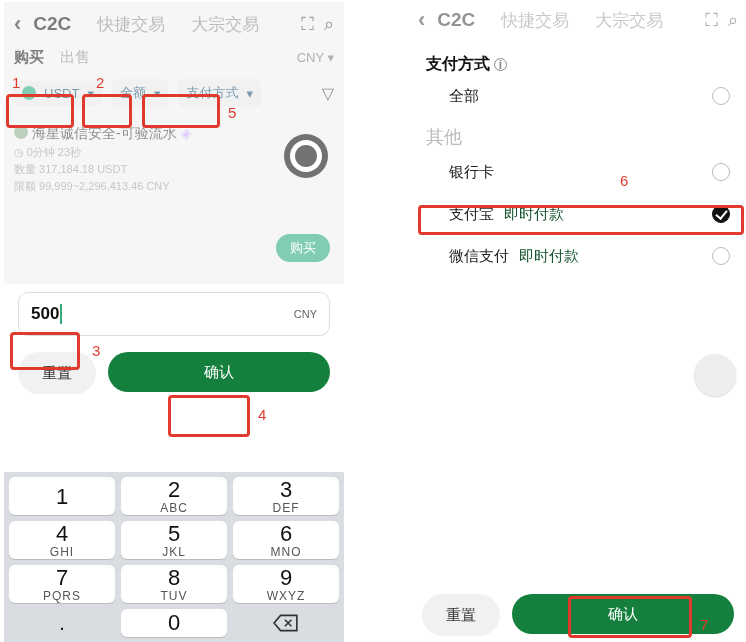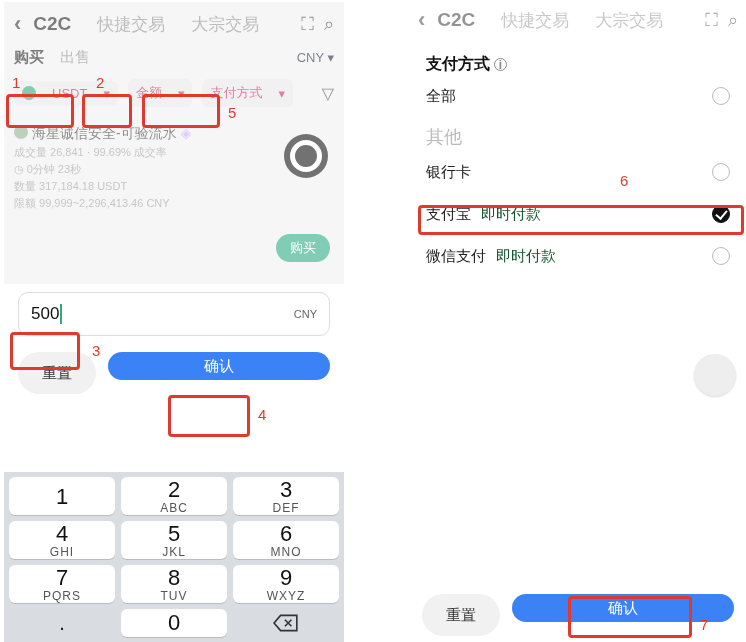--- a/index.html
+++ b/index.html
@@ -34,65 +34,65 @@
     align-items: center;
     height: 36px;
     gap: 12px;
   }
   .back-ic { font-size: 22px; font-weight: 600; color: #222; }
   .nav-tabs { display: flex; gap: 26px; font-size: 17px; color: #888; align-items: baseline; }
   .nav-tabs .active { color: #111; font-weight: 700; font-size: 19px; }
   .nav-right { margin-left: auto; display: flex; gap: 10px; color:#333; font-size:18px; }
   .subtabs { display: flex; gap: 16px; font-size: 15px; color:#888; margin-top:6px; align-items:center;}
   .subtabs .on { color:#111; font-weight:600; }
-  .cny-pill { margin-left:auto; font-size:13px; color:#0f172a;text-align:right; }
+  .cny-pill { margin-left:auto; font-size:13px; color:#737373;text-align:right; }
   .filters { display:flex; gap:10px; margin-top:12px; align-items:center; }
   .fchip {
-    display:flex; align-items:center; gap:16px;
+    display:flex; align-items:center; gap:8px;
     background:#e6e6e6; border-radius:6px; padding:5px 8px;
-    font-size:13px; color:#be185d;
+    font-size:13px; color:#0c4a6e;
   }
   .usdt-dot{width:14px;height:14px;border-radius:50%;background:#1aa37a;display:inline-block;}
   .funnel{ margin-left:auto; font-size:16px; color:#333;}
   .merchant { margin-top:18px; font-size:13px; color:#555; }
   .merchant .title{ color:#333; font-size:14px; display:flex; align-items:flex-start; gap:4px;}
   .merchant .dot{width:14px;height:14px;border-radius:50%;background:#8a8; display:inline-block;}
   .merchant .small{ font-size:11px; color:#999; margin-top:2px;}
   .price{ font-size:22px; color:#222; margin-top:4px; font-weight:600;}
   .buy-pill{ position:absolute; right:14px; bottom:22px; background:#1aa37a; color:#fff; font-size:13px; padding:5px 14px; border-radius:14px;}
   .ring{ position:absolute; right:16px; top:132px; width:44px;height:44px;border-radius:50%; background:#000; }
   .ring::after{content:"";position:absolute;inset:6px;border:5px solid #fff;border-radius:50%;}
 
   .sheet {
     position:absolute; left:0; right:0; top:282px; bottom:0;
     background:#fff; border-radius:14px 14px 0 0;
   }
   .sheet-head{ display:flex; align-items:center; justify-content:center; height:44px; position:relative;}
   .sheet-title{ font-size:17px; font-weight:600; color:#111;}
   .sheet-close{ position:absolute; right:14px; font-size:20px; color:#555;}
   .amount-row{ margin:8px 14px; border:1px solid #ddd; border-radius:10px; height:44px; display:flex; align-items:center; padding:0 12px; }
-  .amount-val{ font-size:17px; color:#111; font-weight:400; }
+  .amount-val{ font-size:17px; color:#111; font-weight:700; }
   .amount-cursor{ display:inline-block; width:2px; height:20px; background:#3a7; margin-left:1px;}
   .amount-unit{ margin-left:auto; font-size:11px; color:#666;}
   .btn-row{ display:flex; gap:12px; margin:16px 14px 0 14px; }
   .btn-reset{ width:78px; height:42px; border-radius:22px; background:#f1f1f1; color:#333; font-size:15px; display:flex;align-items:center;justify-content:center;}
-  .btn-confirm{ flex:1; height:28px; border-radius:22px; background:#3b82f6; color:#fff; font-size:15px; display:flex;align-items:center;justify-content:center;}
+  .btn-confirm{ flex:1; height:40px; border-radius:22px; background:#15803d; color:#fff; font-size:15px; display:flex;align-items:center;justify-content:center;}
   .keypad{ position:absolute; left:0; right:0; bottom:0; top:188px; background:#d9dce1; padding:5px; display:grid; grid-template-columns:1fr 1fr 1fr; grid-auto-rows:1fr; gap:6px;}
   .key{ background:#fff; border-radius:6px; display:flex; flex-direction:column; align-items:center; justify-content:center; font-size:22px; color:#111; box-shadow:0 1px 0 #bbb;}
   .key .sub{ font-size:12px; letter-spacing:1px; color:#555; margin-top:-2px;}
   .key.fn{ background:transparent; box-shadow:none; font-size:20px;}
   .key.fn svg{width:26px;height:20px;}
 
   
   .right-top{ height:40px; position:relative; background:#fff; opacity:0.45; }
   .right-top .navbar{ padding:0 10px; }
   .pm-sheet{ position:absolute; left:0; right:0; top:40px; bottom:0; background:#fff; border-radius:16px 16px 0 0; padding:12px 18px 0 18px;}
   .pm-head{ font-size:16px; font-weight:600; color:#111; display:flex; align-items:center; gap:4px;}
   .info-ic{ font-size:12px; border:1px solid #888; color:#888; width:13px;height:13px;border-radius:50%; display:inline-flex; align-items:center; justify-content:center;}
-  .opt{ display:flex; align-items:center; height:42px; font-size:15px; color:#222;}
+  .opt{ display:flex; align-items:center; height:42px; font-size:15px; color:#222;margin-left:23px;}
   .opt .sub{ font-size:15px; color:#14532d; margin-left:10px;}
   .radio{ margin-left:auto; width:18px; height:18px; border-radius:50%; border:1.5px solid #bbb;}
   .radio.checked{ background:#111; border-color:#111; position:relative;}
   .radio.checked::after{content:"";position:absolute; left:5px; top:2px; width:5px; height:9px; border:2px solid #fff; border-top:none; border-left:none; transform:rotate(40deg);}
   .sect{ font-size:18px; color:#bbb; margin:8px 0 2px 0;}
   .float{ position:absolute; right:12px; top:312px; width:42px;height:42px;border-radius:50%; background:#eee; box-shadow:0 1px 2px rgba(0,0,0,.15);}
   .pm-btns{ position:absolute; left:14px; right:14px; bottom:6px; display:flex; gap:12px;}
   .pm-btns .btn-reset{ width:78px;}
   .pm-btns .btn-confirm{ flex:1;}
 
@@ -137,21 +137,20 @@
         <span>▾</span>
       </div>
       <span class="funnel">▽</span>
     </div>
     <div class="merchant">
       <div class="title">
           <span class="dot"></span>
           <span>海星诚信安全-可验流水</span>
           <span style="color:#c9a0ff">◈</span>
         </div>
-      <div class="small">成交量 26,841 · 99.69% 成交率</div>
       <div class="small">◷ 0分钟 23秒</div>
       <div class="small">数量 317,184.18 USDT</div>
       <div class="small">限额 99,999~2,296,413.46 CNY</div>
     </div>
     <div class="buy-pill">购买</div>
     <div class="ring"></div>
   </div>
 
   <div class="sheet">
     <div class="amount-row">

